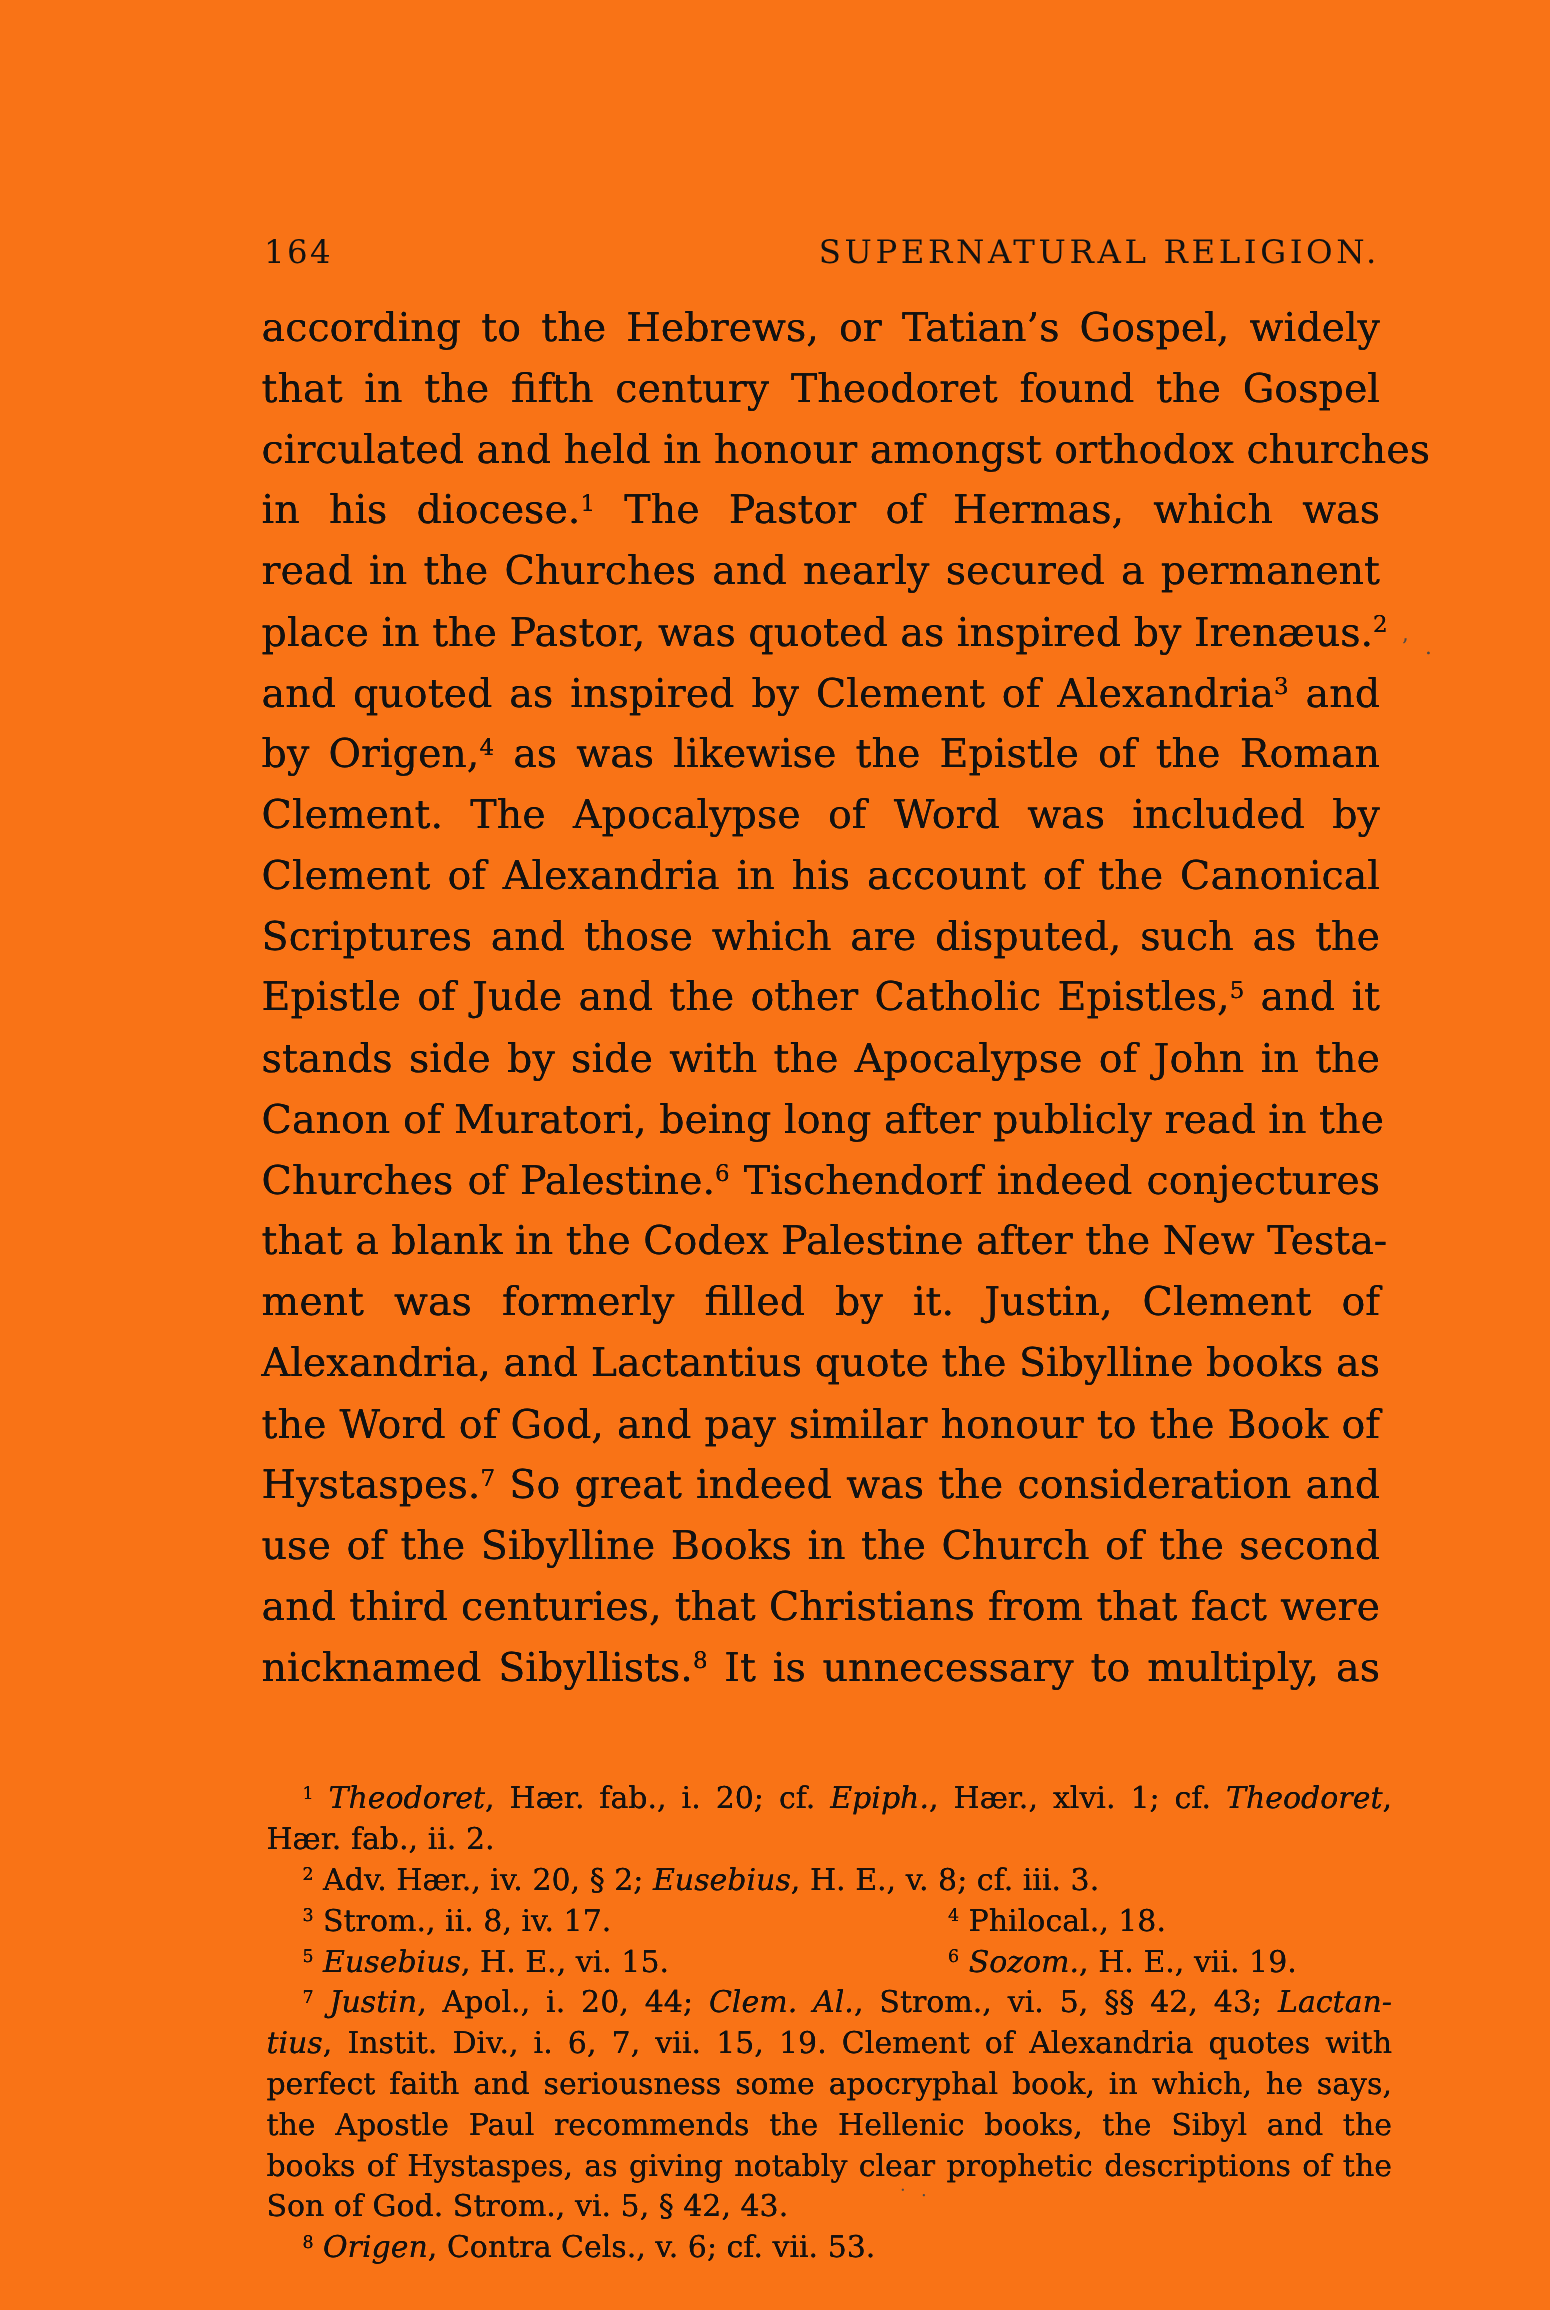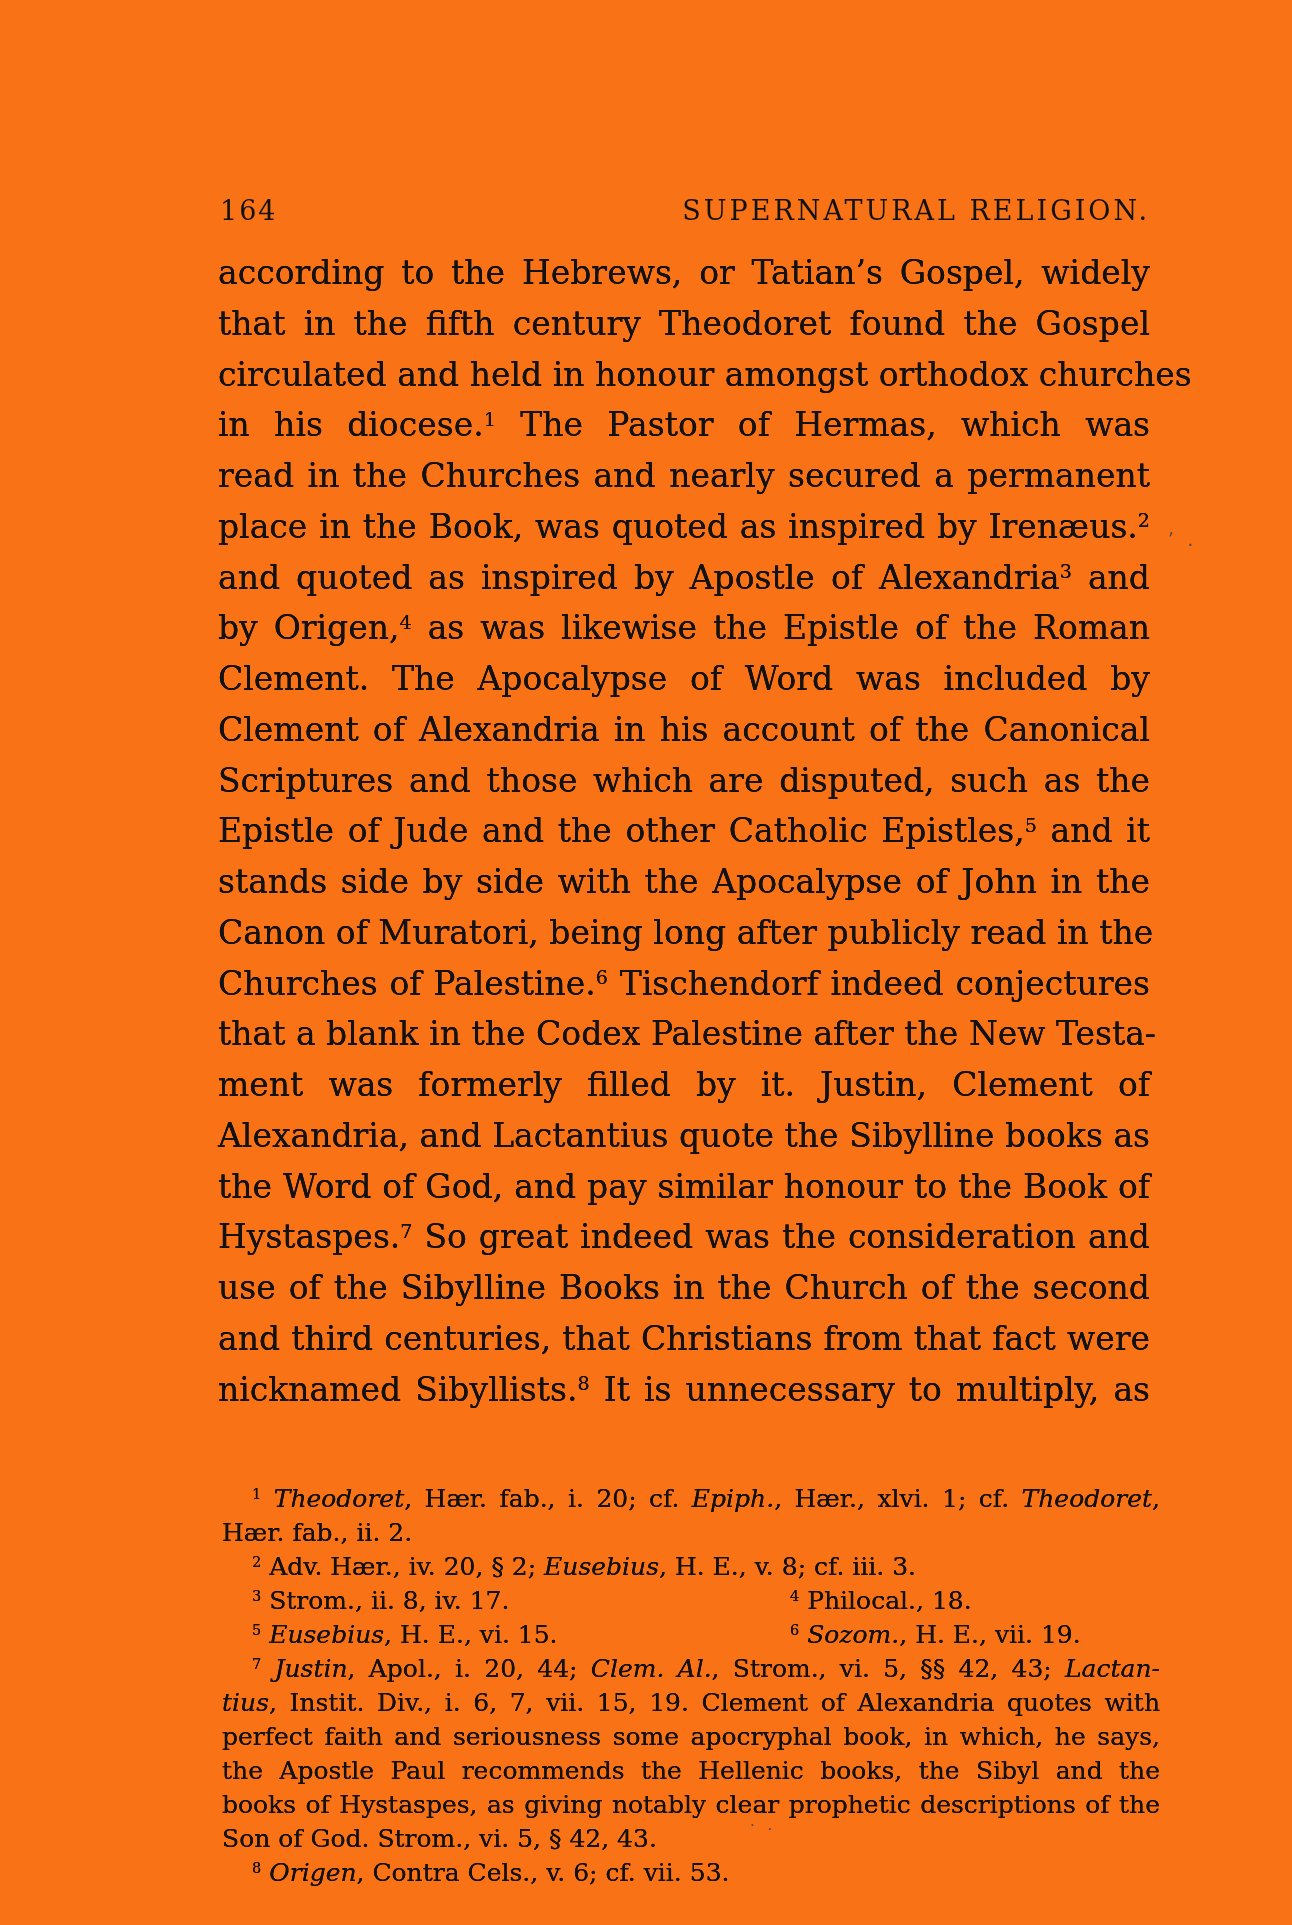--- a/index.html
+++ b/index.html
@@ -91,22 +91,22 @@
     <span class="page-number">164</span>
     <div class="running-title">SUPERNATURAL RELIGION.</div>
   </div>
 
   <div class="body-block" id="body-lines">
       <div class="bline"><span>according to the Hebrews, or Tatian’s Gospel, widely</span></div>
       <div class="bline"><span>that in the fifth century Theodoret found the Gospel</span></div>
       <div class="bline"><span>circulated and held in honour amongst orthodox churches</span></div>
       <div class="bline"><span>in his diocese.</span><span class="sup">1</span><span> The Pastor of Hermas, which was</span></div>
       <div class="bline"><span>read in the Churches and nearly secured a permanent</span></div>
-      <div class="bline"><span>place in the Book, was quoted as inspired by Irenæus.</span><span class="sup">2</span></div>
-      <div class="bline"><span>and quoted as inspired by Apostle of Alexandria</span><span class="sup">3</span><span> and</span></div>
+      <div class="bline"><span>place in the Pastor, was quoted as inspired by Irenæus.</span><span class="sup">2</span></div>
+      <div class="bline"><span>and quoted as inspired by Clement of Alexandria</span><span class="sup">3</span><span> and</span></div>
       <div class="bline"><span>by Origen,</span><span class="sup">4</span><span> as was likewise the Epistle of the Roman</span></div>
       <div class="bline"><span>Clement. The Apocalypse of Word was included by</span></div>
       <div class="bline"><span>Clement of Alexandria in his account of the Canonical</span></div>
       <div class="bline"><span>Scriptures and those which are disputed, such as the</span></div>
       <div class="bline"><span>Epistle of Jude and the other Catholic Epistles,</span><span class="sup">5</span><span> and it</span></div>
       <div class="bline"><span>stands side by side with the Apocalypse of John in the</span></div>
       <div class="bline"><span>Canon of Muratori, being long after publicly read in the</span></div>
       <div class="bline"><span>Churches of Palestine.</span><span class="sup">6</span><span> Tischendorf indeed conjectures</span></div>
       <div class="bline"><span>that a blank in the Codex Palestine after the New Testa-</span></div>
       <div class="bline"><span>ment was formerly filled by it. Justin, Clement of</span></div>

